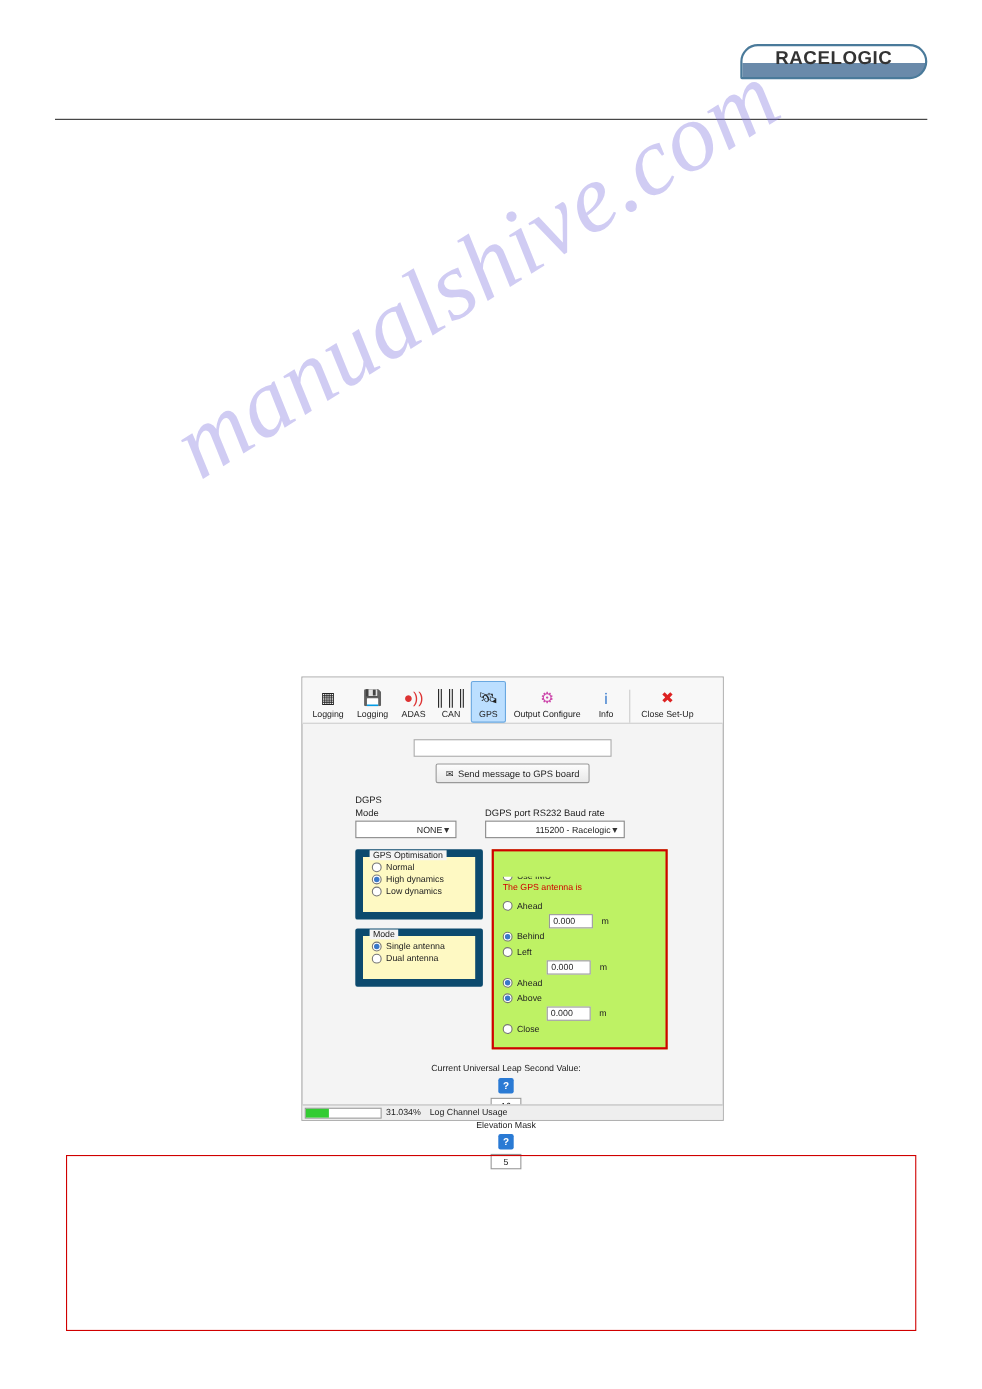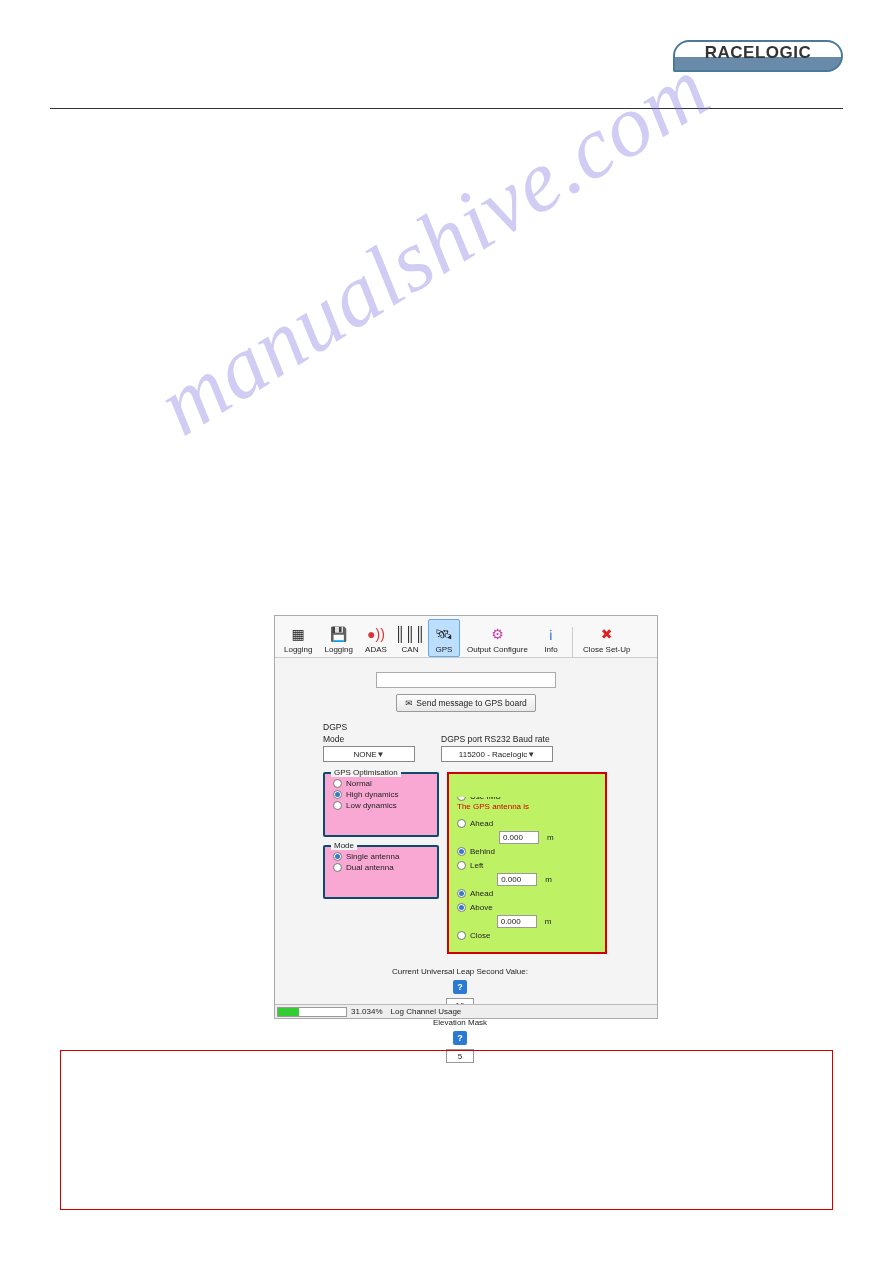--- a/index.html
+++ b/index.html
@@ -96,28 +96,28 @@
   .sendbtn {
     display:flex; align-items:center; gap:4px;
     border:1px solid #999; background: linear-gradient(#fdfdfd,#e8e8e8);
     padding:3px 8px; font-size:8.5px; cursor:pointer; border-radius:2px;
   }
   .section-label { padding: 2px 0 2px 48px; font-size:8.5px; }
   .dgps-row { display:flex; padding: 0 48px 10px 48px; gap: 26px; }
   .col { display:flex; flex-direction:column; gap:2px; }
   .combo {
     width: 92px; height:16px; border:1px solid #888; background:#fff;
-    display:flex; align-items:center; justify-content:center;
+    display:flex; align-items:center; justify-content:flex-end;
     padding: 0 4px; font-size:8px;
   }
   .combo .arrow { font-size:8px; color:#333; }
   .panels-row { display:flex; gap:8px; padding: 0 48px; }
   .panel {
-    border:2px solid #0c4a6e; background:#f9a8d4; border-radius:2px;
-    padding: 4px 8px 24px 8px; position:relative;
+    border:7px solid #0c4a6e; background:#fef9c3; border-radius:2px;
+    padding: 4px 8px 13px 8px; position:relative;
   }
   .panel .plegend {
     position:absolute; top:-6px; left:6px; background:#f4f4f4;
     padding: 0 3px; font-size:8px;
   }
   .left-col { width: 116px; display:flex; flex-direction:column; gap:8px; }
   .radio-row { display:flex; align-items:center; gap:4px; padding:1px 0; font-size:8px; }
   .radio-dot {
     width:9px; height:9px; border:1px solid #777; border-radius:50%;
     display:inline-flex; align-items:center; justify-content:center; background:#fff;
@@ -219,21 +219,21 @@
   <div class="dgps-row">
     <div class="col">
       <span>Mode</span>
       <div class="combo">
         <span>NONE</span>
         <span class="arrow">▼</span>
       </div>
     </div>
     <div class="col">
       <span>DGPS port RS232 Baud rate</span>
-      <div class="combo" style="width:112px">
+      <div class="combo" style="width:127px">
         <span>115200 - Racelogic</span>
         <span class="arrow">▼</span>
       </div>
     </div>
   </div>
 
   <div class="panels-row">
     <div class="left-col">
       <div class="panel">
         <span class="plegend">GPS Optimisation</span>

